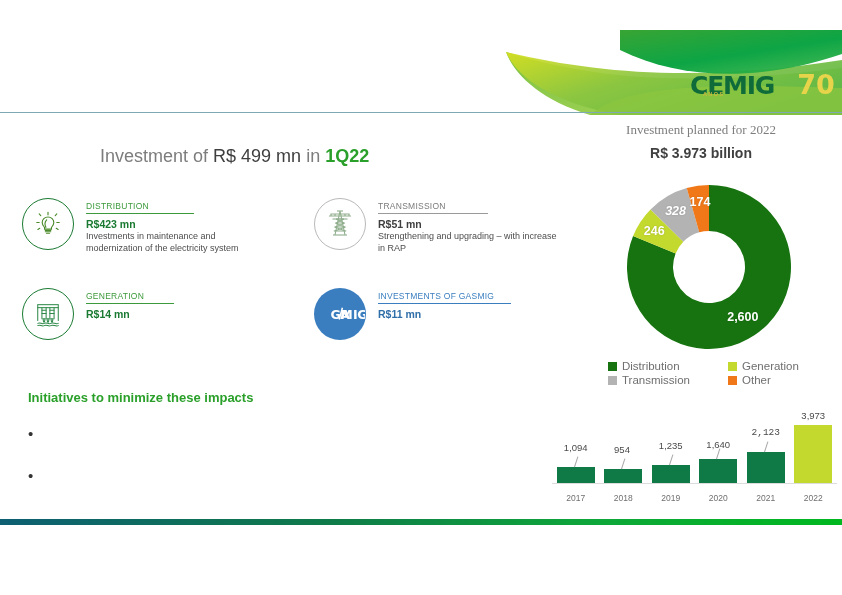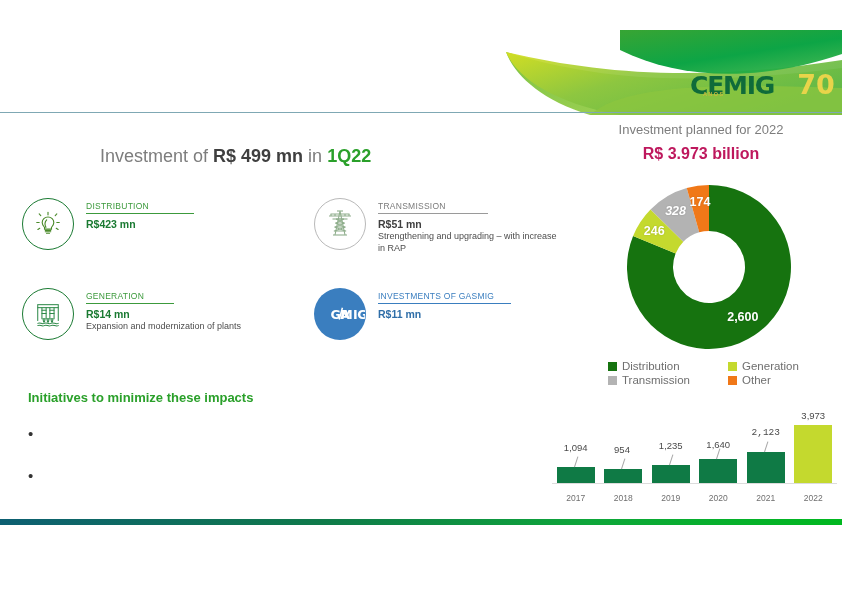--- a/index.html
+++ b/index.html
@@ -85,21 +85,21 @@
 
   
   #left-title {
     position: absolute;
     left: 100px;
     top: 146px;
     font-size: 18px;
     color: #7d7d7d;
     white-space: nowrap;
   }
-  #left-title .b-dark { font-weight: bold; color: #3f3f3f; }
+  #left-title .b-dark { font-weight: normal; color: #3f3f3f; }
   #left-title .b-green { font-weight: bold; color: #2aa02a; }
 
   .card {
     position: absolute;
     display: flex;
     align-items: flex-start;
   }
   .card-icon {
     width: 52px;
     height: 52px;
@@ -166,30 +166,31 @@
 
   
   #donut-title {
     position: absolute;
     left: 560px;
     top: 122px;
     width: 282px;
     text-align: center;
     font-size: 13px;
     color: #7d7d7d;
+    font-family: Liberation Serif, serif;
   }
   #donut-subtitle {
     position: absolute;
     left: 560px;
     top: 145px;
     width: 282px;
     text-align: center;
-    font-size: 16px;
-    font-weight: bold;
-    color: #be185d;
+    font-size: 14px;
+    font-weight: bold;
+    color: #404040;
   }
   #donut-wrap {
     position: absolute;
     left: 625px;
     top: 183px;
     width: 168px;
     height: 168px;
   }
   .donut-label {
     position: absolute;
@@ -323,20 +324,21 @@
           <line x1="23.7" y1="7.0" x2="25.4" y2="5.3"></line>
           <line x1="7.2" y1="20.6" x2="5.2" y2="21.8"></line>
           <line x1="24.8" y1="20.6" x2="26.8" y2="21.8"></line>
         </g>
       </svg>
     </div>
     <div class="card-body" style="width:190px;">
       <div class="card-label t-green">DISTRIBUTION</div>
       <div class="card-rule r-green" style="width:108px;"></div>
       <div class="card-amount t-dgreen">R$423 mn</div>
+      <div class="card-desc">Investments in maintenance and modernization of the electricity system</div>
     </div>
   </div>
 
   <div class="card" style="left:314px; top:198px; width:250px;">
     <div class="card-icon ring-grey">
       <svg width="28" height="30" viewBox="0 0 28 30">
         <g stroke="#8fae8c" stroke-width="1.1" fill="none">
           <path d="M14 2 L 9 26 M14 2 L 19 26"></path>
           <path d="M10.2 10 L 17.8 10 M9.4 14 L 18.6 14 M8.6 18 L 19.4 18 M7.8 22 L 20.2 22"></path>
           <path d="M10.2 10 L 17.8 14 M17.8 10 L 10.2 14"></path>
@@ -372,21 +374,20 @@
           <path d="M14.9 20 L 17.1 20 L 16.5 23.5 L 15.5 23.5 Z"></path>
           <path d="M5 25 C 7.5 23.4, 9.5 26.6, 12 25 C 14.5 23.4, 16.5 26.6, 19 25 C 21.5 23.4, 24.5 26.6, 27 25"></path>
           <path d="M5 27.4 C 7.5 25.8, 9.5 29, 12 27.4 C 14.5 25.8, 16.5 29, 19 27.4 C 21.5 25.8, 24.5 29, 27 27.4"></path>
         </g>
       </svg>
     </div>
     <div class="card-body" style="width:210px;">
       <div class="card-label t-green">GENERATION</div>
       <div class="card-rule r-green" style="width:88px;"></div>
       <div class="card-amount t-dgreen">R$14 mn</div>
-      <div class="card-desc">Expansion and modernization of plants</div>
     </div>
   </div>
 
   <div class="card" style="left:314px; top:288px; width:250px;">
     <div class="card-icon fill-blue">
       <svg width="50" height="50" viewBox="0 0 50 50">
         <text x="25" y="29.5" text-anchor="middle" fill="#ffffff" font-family="DejaVu Sans, sans-serif" font-size="12.5" font-weight="bold" letter-spacing="-0.4">GA</text>
         <text x="25" y="29.5" text-anchor="middle" fill="#ffffff" font-family="DejaVu Sans, sans-serif" font-size="12.5" font-weight="bold" letter-spacing="-0.4" dx="20">IG</text>
         <path d="M24.2 30.5 L 27.4 18.8" stroke="#ffffff" stroke-width="1.5"></path>
         <text x="31.2" y="29.5" text-anchor="middle" fill="#ffffff" font-family="DejaVu Sans, sans-serif" font-size="12.5" font-weight="bold" letter-spacing="-0.4">M</text>

